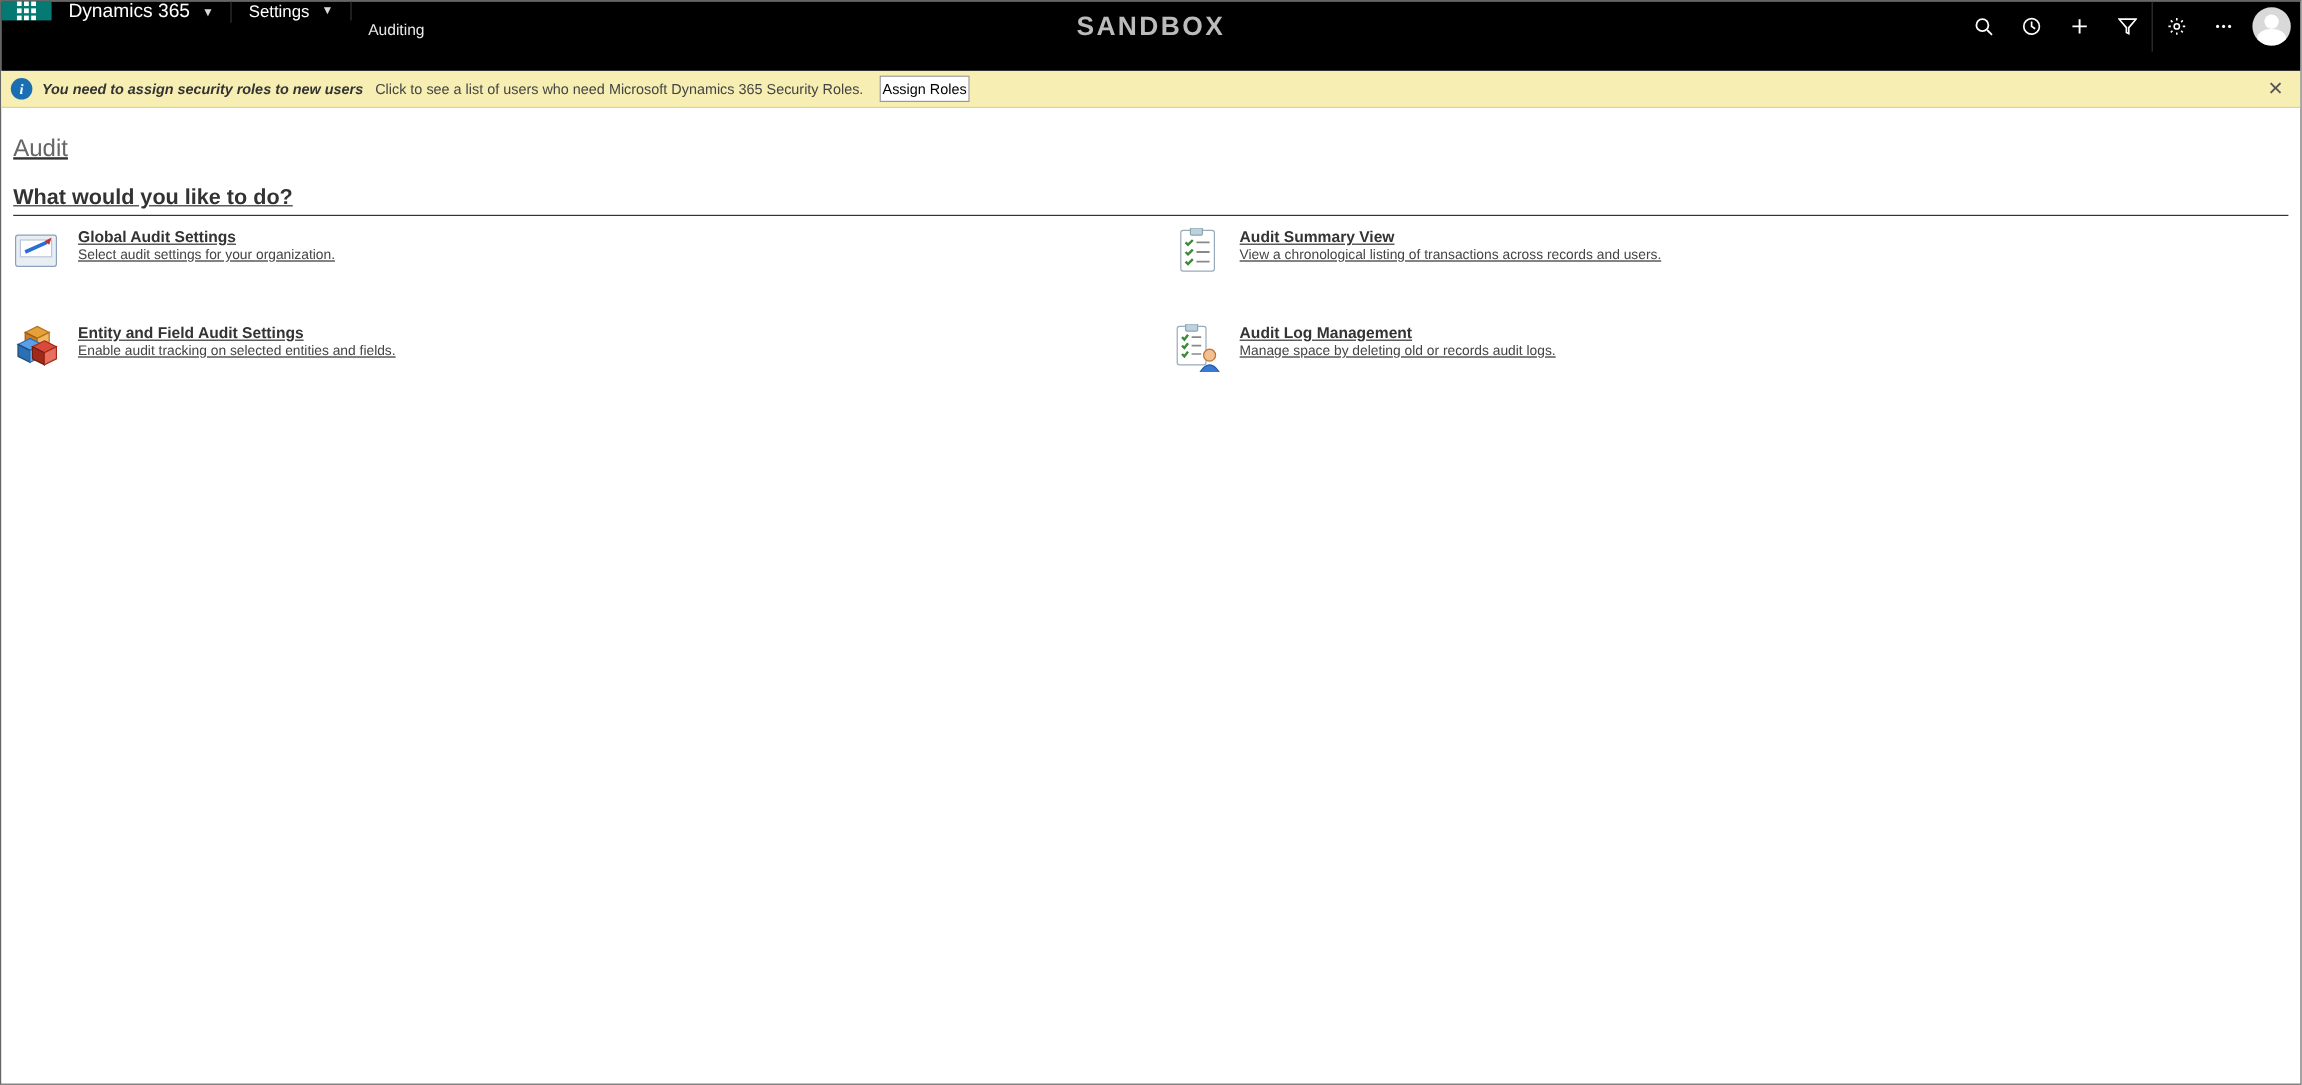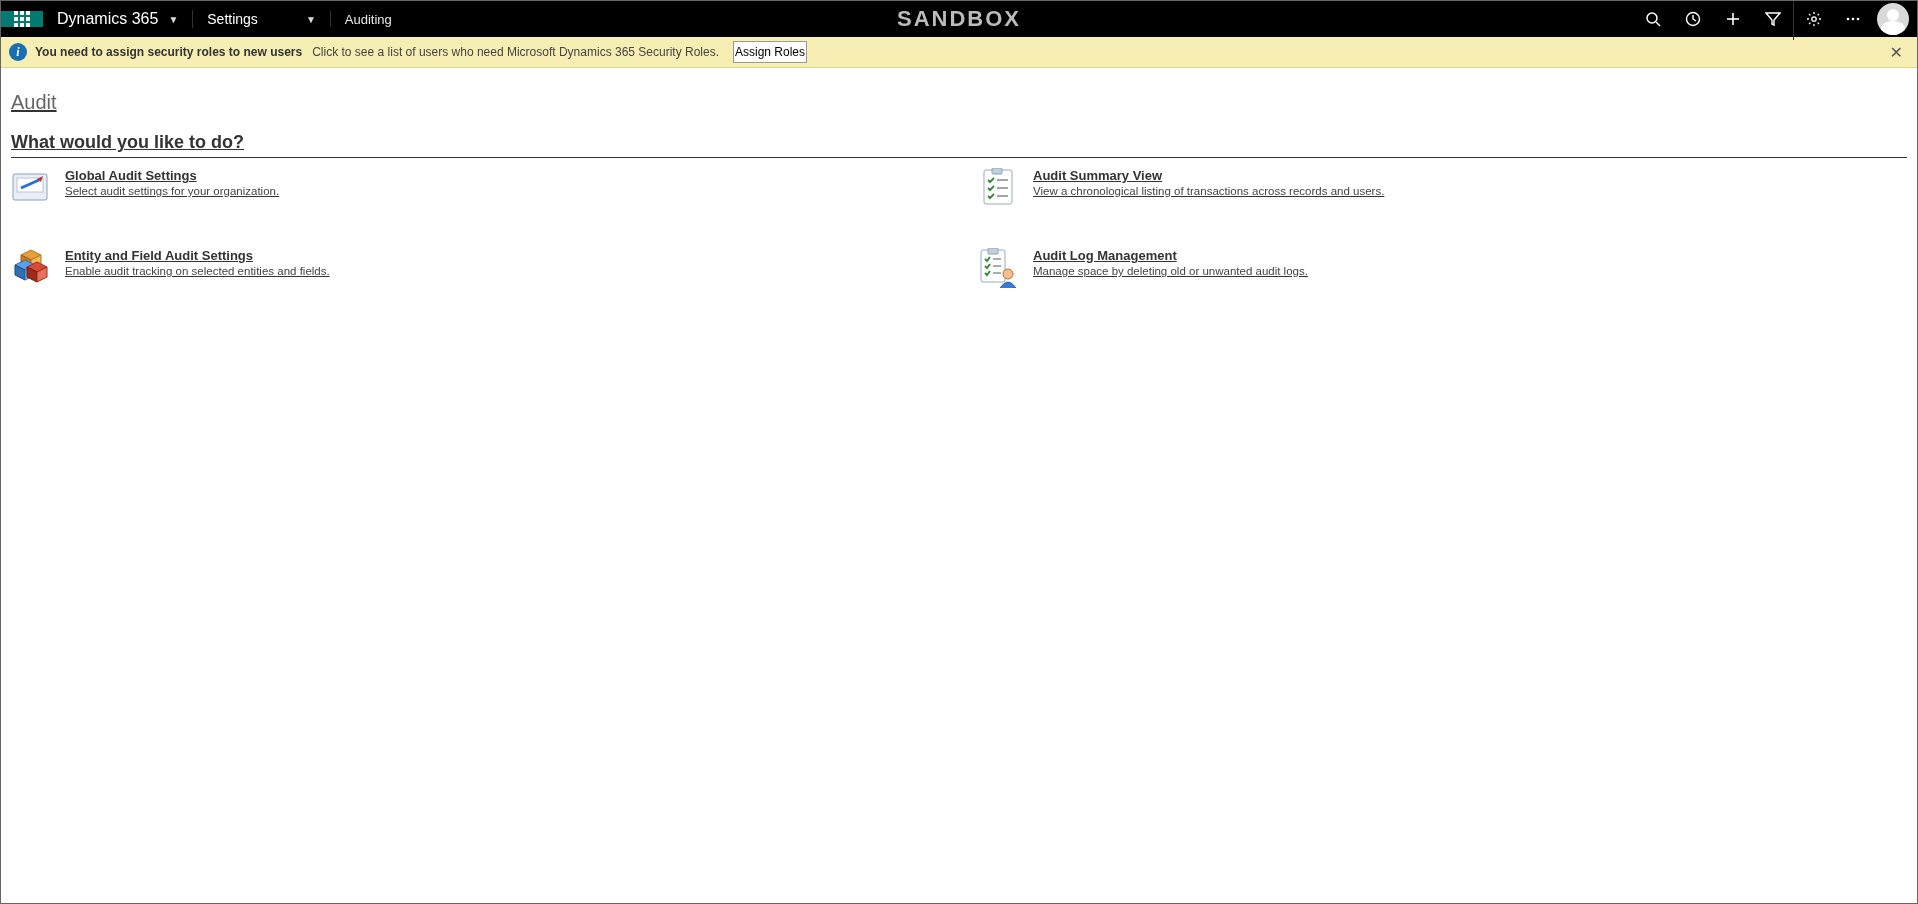--- a/index.html
+++ b/index.html
@@ -9,44 +9,44 @@
     color: #333;
     background: #fff;
     width: 1918px;
     height: 904px;
     border: 1px solid #666;
     overflow: hidden;
   }
 
   
   .topbar {
-    height: 36px;
+    height: 58px;
     background: #000;
     display: flex;
-    align-items: center;
+    align-items: flex-start;
     color: #fff;
     position: relative;
   }
   .waffle {
     width: 42px;
     background: #047a73;
     display: flex;
     align-items: center;
     justify-content: center;
     cursor: pointer;
   }
   .nav-item {
     display: flex;
     align-items: center;
     padding: 0 14px;
     font-size: 16px;
     cursor: pointer;
     border-right: 1px solid #333;
   }
-  .nav-item.small { font-size: 14px; gap: 38px; }
+  .nav-item.small { font-size: 14px; }
   .nav-item .chev { margin-left: 10px; font-size: 10px; opacity: 0.85; }
   .breadcrumb-item {
     display: flex;
     align-items: center;
     padding: 16px 14px;
     font-size: 13px;
     color: #e8e8e8;
   }
   .sandbox {
     position: absolute;
@@ -113,21 +113,21 @@
     color: #fff;
     font-weight: bold;
     font-size: 12px;
     display: flex;
     align-items: center;
     justify-content: center;
     margin-right: 8px;
     font-family: Georgia, serif;
     font-style: italic;
   }
-  .notif .bold { font-weight: bold; margin-right: 10px; }
+  .notif .bold { font-weight: bold; margin-right: 10px; font-style: italic; }
   .notif .msg { color: #444; margin-right: 14px; }
   .notif button {
     background: #fff;
     border: 1px solid #999;
     padding: 3px 1px;
     font-size: 12px;
     cursor: pointer;
   }
   .notif .close {
     margin-left: auto;
@@ -354,18 +354,18 @@
             <line x1="14" y1="11" x2="22" y2="11"></line>
             <line x1="14" y1="18" x2="22" y2="18"></line>
             <line x1="14" y1="25" x2="22" y2="25"></line>
           </g>
           <circle cx="29" cy="26" r="5" fill="#f0c090" stroke="#c07030"></circle>
           <path d="M21 40 q8 -12 16 0" fill="#3a7ad6" stroke="#2a5aa6"></path>
         </svg>
       </div>
       <div>
         <div class="card-title">Audit Log Management</div>
-        <div class="card-desc">Manage space by deleting old or unwanted audit logs.</div>
+        <div class="card-desc">Manage space by deleting old or records audit logs.</div>
       </div>
     </div>
 
   </div>
 </div>
 
 </body></html>

